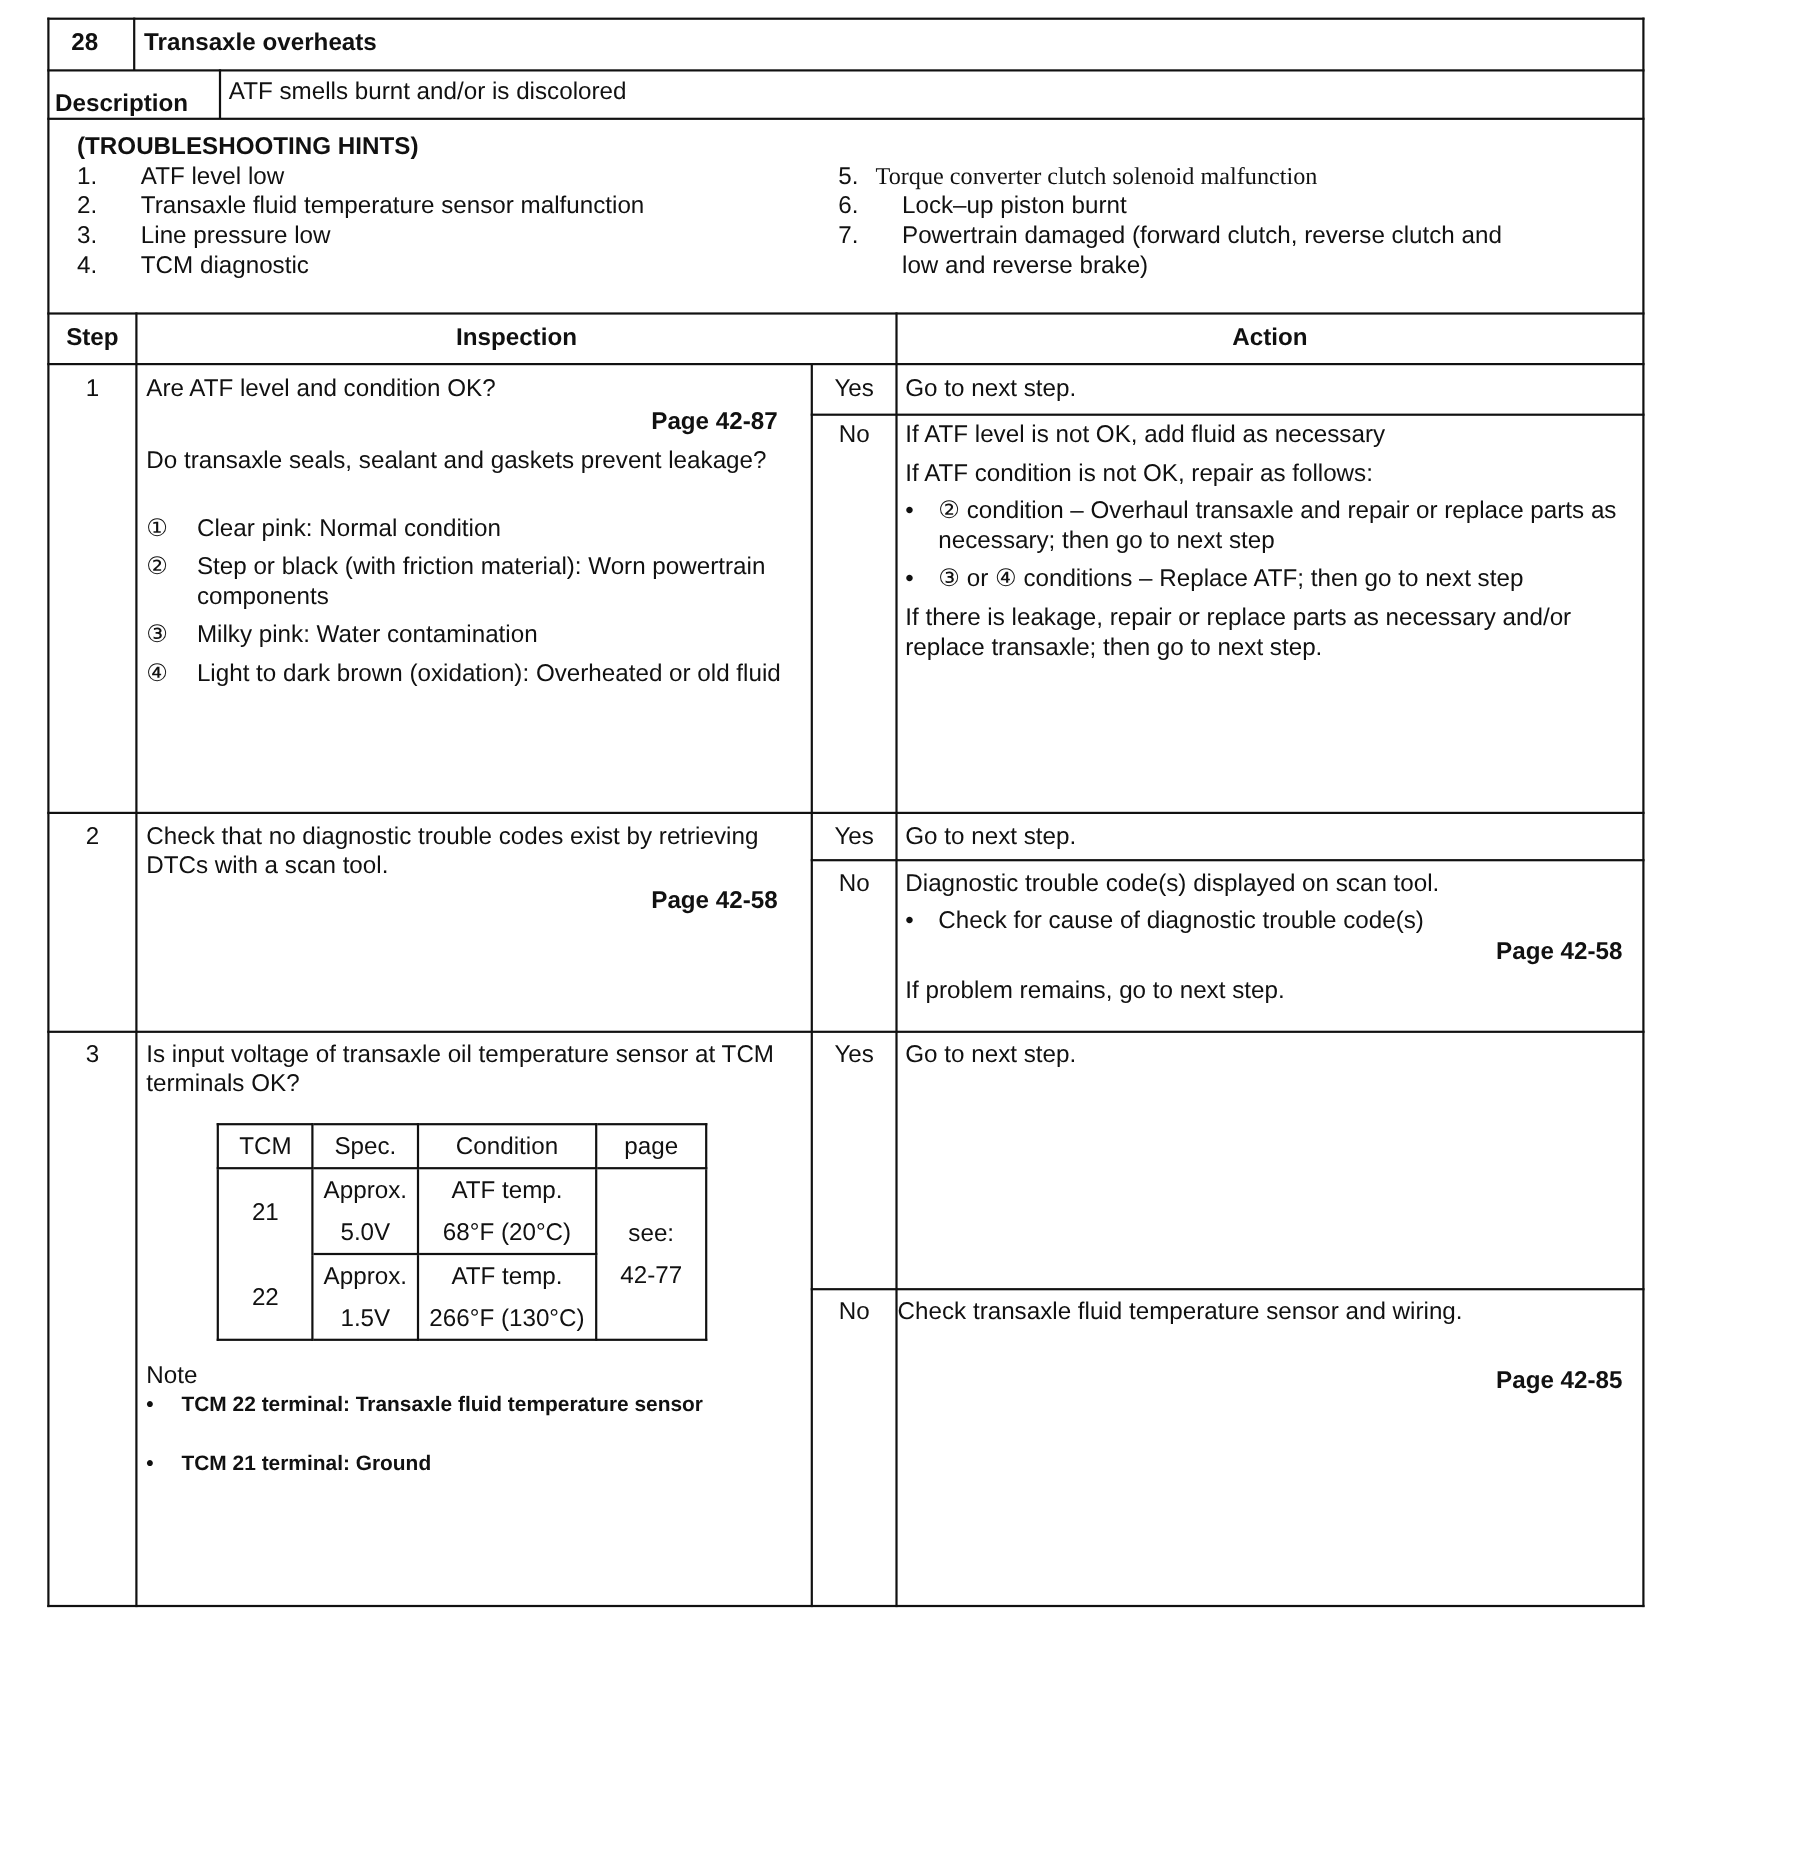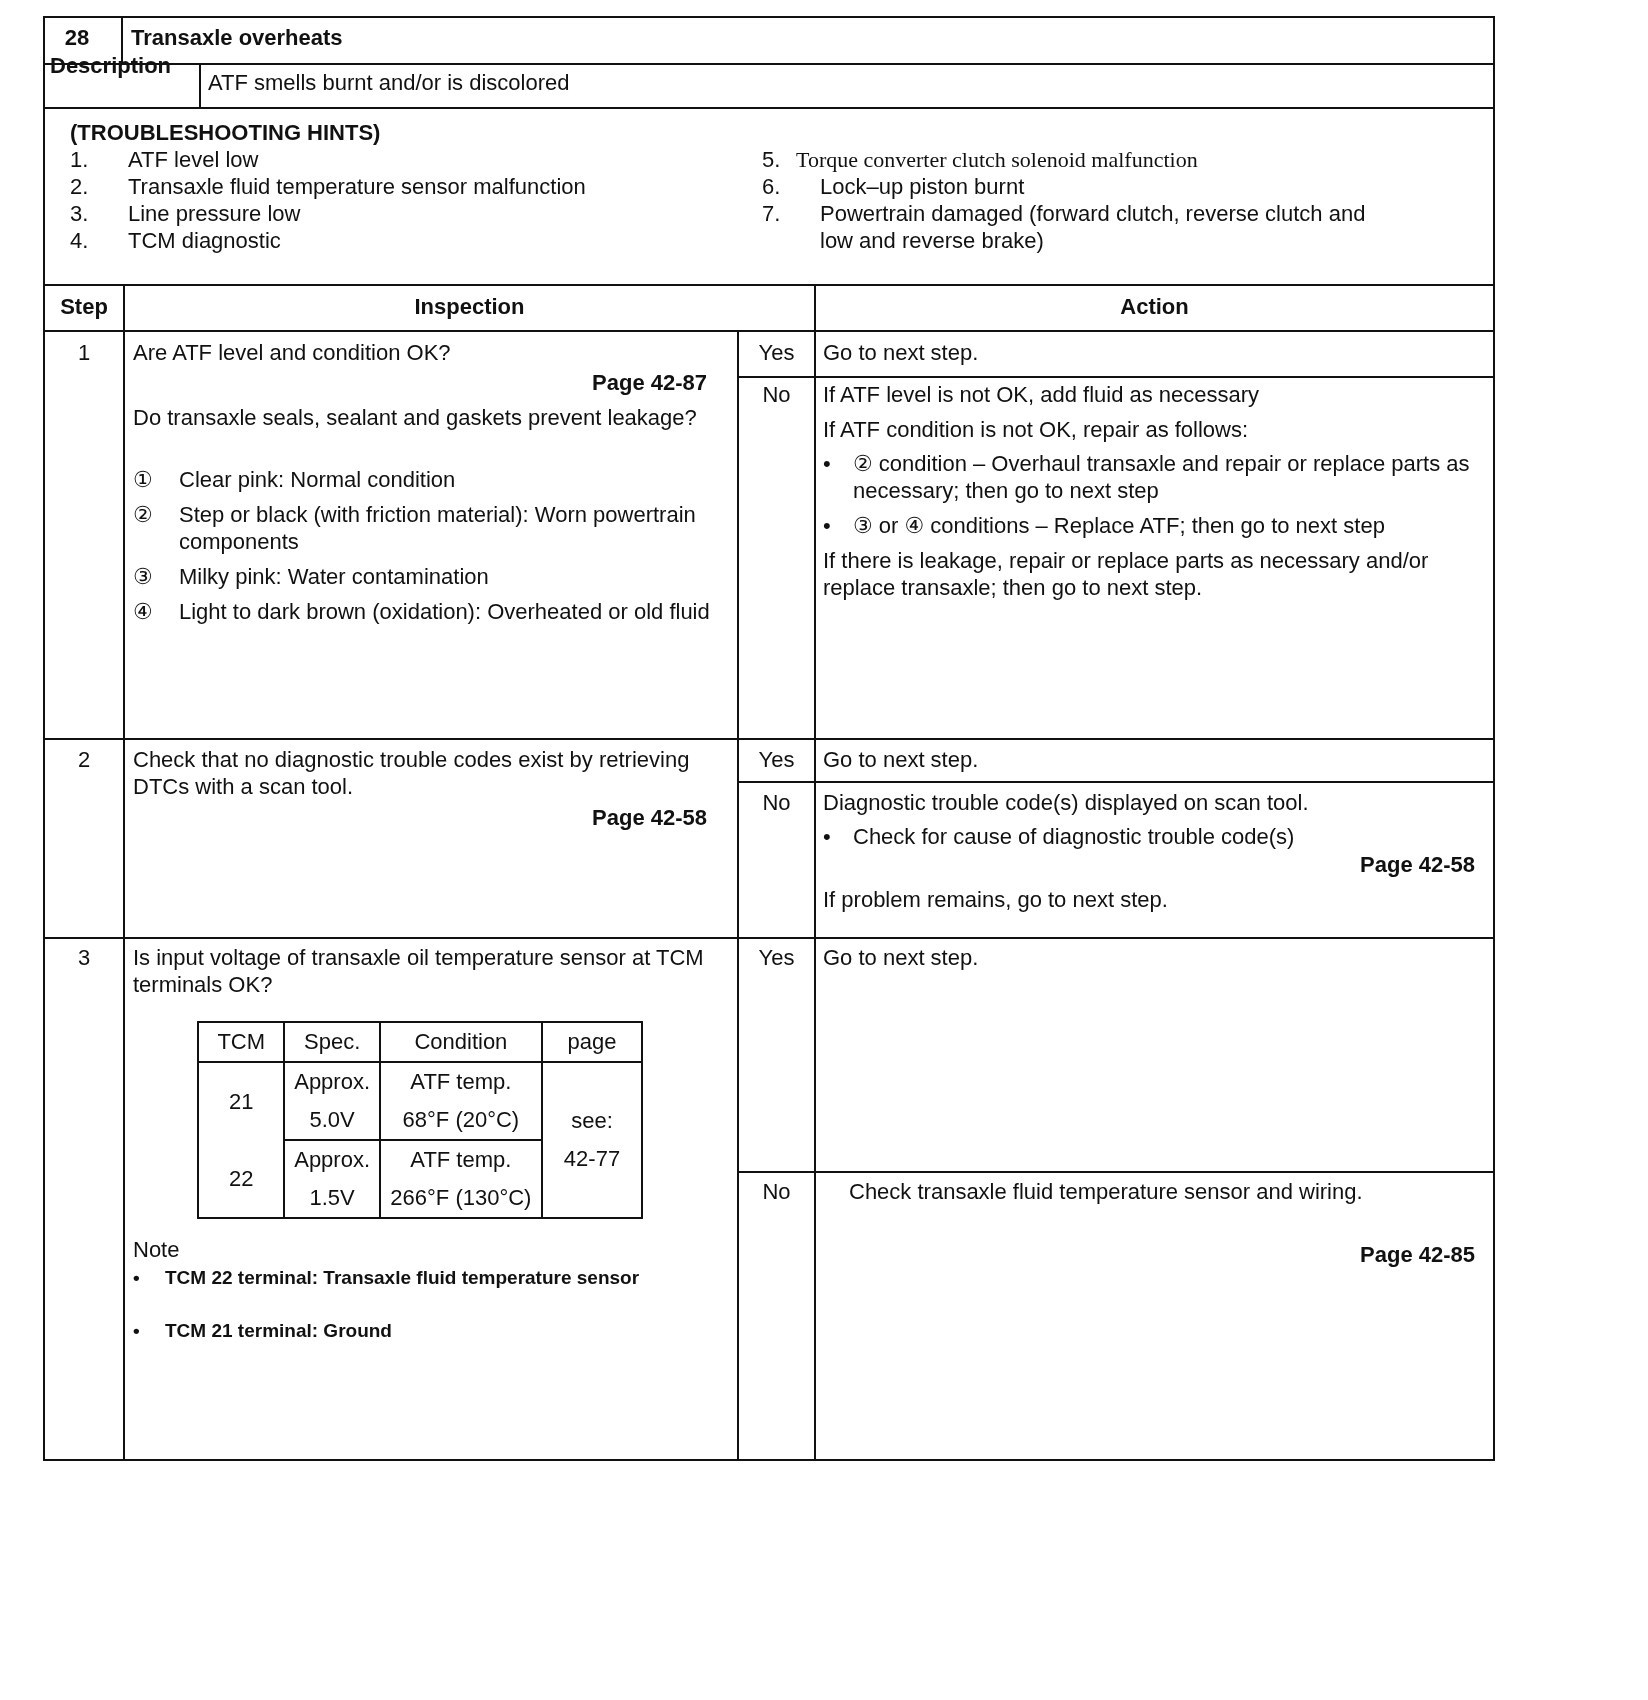--- a/index.html
+++ b/index.html
@@ -38,21 +38,21 @@
 <div class="line-v" style="left:1493px; top:16px; height:1445px;"></div>
 <div class="line-v" style="left:121px; top:16px; height:48px;"></div>
 <div class="line-v" style="left:199px; top:63px; height:45px;"></div>
 <div class="line-v" style="left:123px; top:284px; height:1177px;"></div>
 <div class="line-v" style="left:737px; top:330px; height:1131px;"></div>
 <div class="line-v" style="left:814px; top:284px; height:1177px;"></div>
 
 <div class="txt bold center" style="left:45px; top:24px; width:64px;">28</div>
 <div class="txt bold" style="left:131px; top:24px;">Transaxle overheats</div>
 
-<div class="txt bold" style="left:50px; top:52px;">Description</div>
+<div class="txt bold" style="left:50px; top:80px;">Description</div>
 <div class="txt" style="left:208px; top:69px;">ATF smells burnt and/or is discolored</div>
 
 <div class="txt bold" style="left:70px; top:119px;">(TROUBLESHOOTING HINTS)</div>
 
 <div class="txt" style="left:70px; top:146px;">1.</div>
 <div class="txt" style="left:128px; top:146px;">ATF level low</div>
 <div class="txt" style="left:70px; top:173px;">2.</div>
 <div class="txt" style="left:128px; top:173px;">Transaxle fluid temperature sensor malfunction</div>
 <div class="txt" style="left:70px; top:200px;">3.</div>
 <div class="txt" style="left:128px; top:200px;">Line pressure low</div>
@@ -141,14 +141,14 @@
 </tbody>
   </table>
 
 <div class="txt" style="left:133px; top:1236px;">Note</div>
 <div class="txt wrap bold note" style="left:133px; top:1264px; width:540px; padding-left:32px; text-indent:-32px;"><span class="bul" style="width:32px;">•</span><span>TCM 22 terminal:  Transaxle fluid temperature sensor</span></div>
 <div class="txt bold note" style="left:133px; top:1317px;"><span class="bul" style="width:32px;">•</span><span>TCM 21 terminal:  Ground</span></div>
 
 <div class="txt center" style="left:739px; top:944px; width:75px;">Yes</div>
 <div class="txt" style="left:823px; top:944px;">Go to next step.</div>
 <div class="txt center" style="left:739px; top:1178px; width:75px;">No</div>
-<div class="txt" style="left:849px; top:1178px;">Check transaxle fluid temperature sensor and wiring.</div>
+<div class="txt" style="left:816px; top:1178px;">Check transaxle fluid temperature sensor and wiring.</div>
 <div class="txt bold right" style="left:823px; top:1241px; width:652px;">Page 42-85</div>
 
 </body></html>

